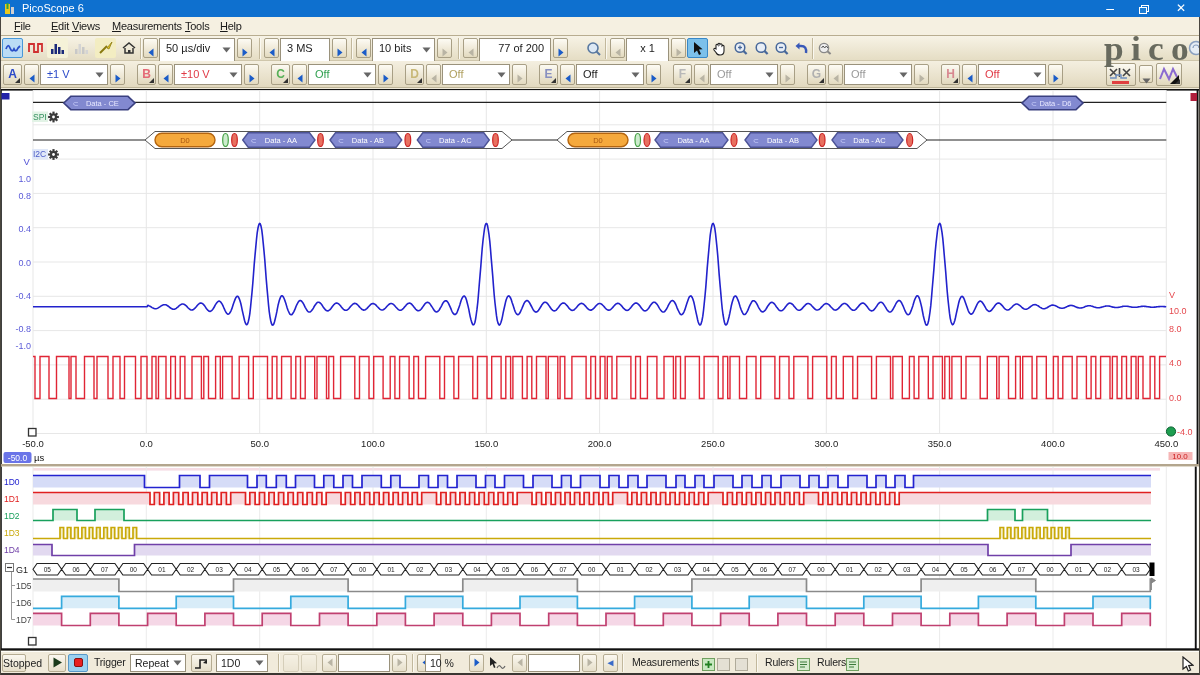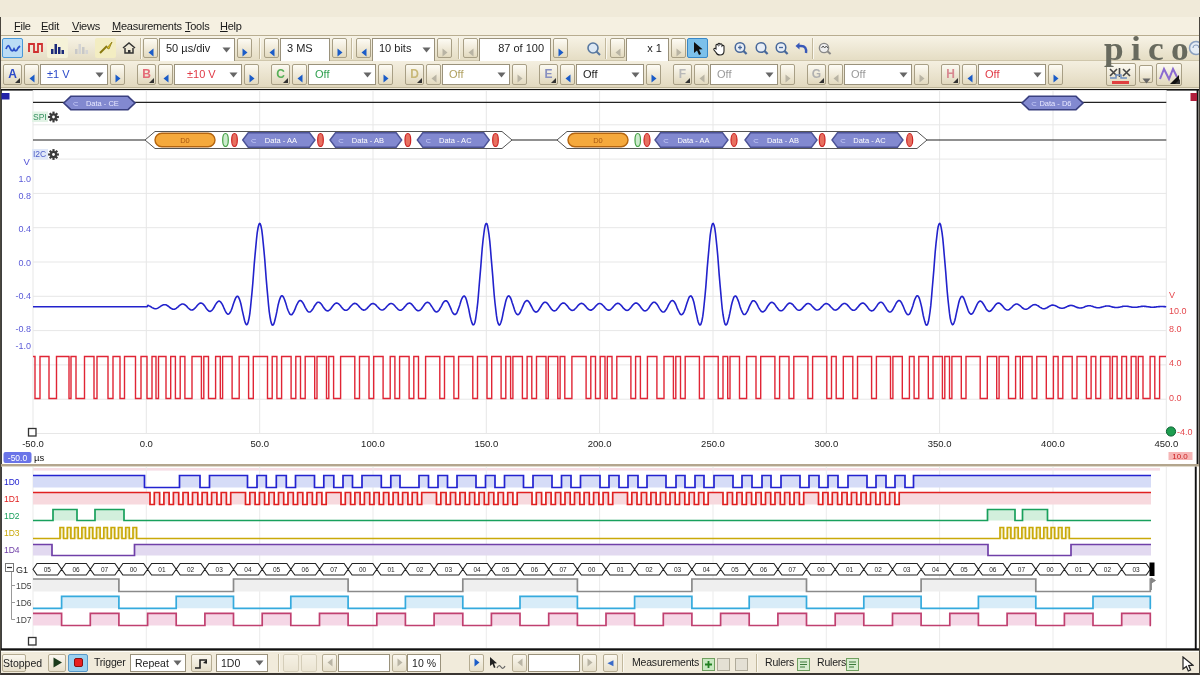--- a/index.html
+++ b/index.html
@@ -25,23 +25,37 @@
 #statusbar{position:absolute;left:0;top:651px;width:1200px;height:22px;background:#f1ebdb;border-top:1px solid #fffef8}
 .sbtn2{position:absolute;top:2px;height:18px;background:linear-gradient(#fbf8f0,#e6dfca);border:1px solid #b5ac92;border-radius:2px;font-size:10.5px;text-align:center;color:#222;padding-top:2px;white-space:nowrap}
 .slab{position:absolute;top:4px;font-size:10.5px;letter-spacing:-0.2px;color:#222;white-space:nowrap}
 .sfield2{position:absolute;top:2px;height:18px;background:#fff;border:1px solid #9a927c;font-size:10.5px;padding:2px 4px;color:#222;white-space:nowrap}
 .vsep2{position:absolute;top:2px;height:18px;width:1px;background:#c2b89c;box-shadow:1px 0 0 #faf8f0}
 #botline{position:absolute;left:0;top:673px;width:1200px;height:2px;background:#3a3632}
 </style></head>
 <body>
 <div id="page">
 
+<div id="titlebar">
+ <svg width="12" height="12" viewBox="0 0 12 12" style="position:absolute;left:5px;top:3px">
+  <rect x="0" y="1" width="5" height="10" fill="#e8c820"></rect>
+        <rect x="1.5" y="0" width="2" height="6" fill="#30a040"></rect>
+  <rect x="6" y="4" width="3" height="7" fill="#d0d0d0"></rect>
+      </svg>
+ <span id="titletext">PicoScope 6</span>
+ <span class="capbtn" style="right:86px">–</span>
+ <svg class="capbtn" style="right:51px;top:5px" width="10" height="9" viewBox="0 0 10 9">
+        <rect x="2.5" y="0.5" width="7" height="6" fill="none" stroke="#fff"></rect>
+        <rect x="0.5" y="2.5" width="7" height="6" fill="#1f7fd4" stroke="#fff"></rect>
+      </svg>
+ <span class="capbtn" style="right:14px;font-size:12px">✕</span>
+</div>
 <div id="menubar">
  <span class="mi" style="left:14px"><u>F</u>ile</span>
-      <span class="mi" style="left:41px"><u>E</u>dit</span>
+      <span class="mi" style="left:51px"><u>E</u>dit</span>
  <span class="mi" style="left:72px"><u>V</u>iews</span>
       <span class="mi" style="left:112px"><u>M</u>easurements</span>
  <span class="mi" style="left:185px"><u>T</u>ools</span>
       <span class="mi" style="left:220px"><u>H</u>elp</span>
 </div>
     <div id="toolbar1">
       <div class="tbtn sel" style="left:2px;top:2px"><svg width="16" height="14" viewBox="0 0 16 14">
           <path d="M1 8 Q3 2 5 7 T9 8 Q11 12 13 7 L15 5" fill="none" stroke="#2a50c8" stroke-width="1.8"></path>
         </svg></div>
       <div class="tbtn" style="left:25px;top:2px"><svg width="16" height="14" viewBox="0 0 16 14">
@@ -93,33 +107,33 @@
       <div class="sfield" style="left:372px;width:63px;color:#222;font-size:11px;text-align:left;padding-left:6px;padding-right:6px">10 bits<span style="position:absolute;right:3px;top:50%;margin-top:-4px;height:6px;line-height:6px"><svg width="9" height="6" viewBox="0 0 9 6">
             <path d="M0.5 0.5 L8.5 0.5 L4.5 5.5 Z" fill="#666"></path>
           </svg></span></div>
       <div class="sbtn" style="left:437px;width:15px"><svg width="8" height="9" viewBox="0 0 8 9">
           <path d="M1.5 0.5 L6.5 4.5 L1.5 8.5 Z" fill="#b9b4a4"></path>
         </svg></div>
       <div class="vsep" style="left:458px"></div>
       <div class="sbtn" style="left:463px;width:15px"><svg width="8" height="9" viewBox="0 0 8 9">
           <path d="M6.5 0.5 L1.5 4.5 L6.5 8.5 Z" fill="#b9b4a4"></path>
         </svg></div>
-      <div class="sfield" style="left:479px;width:72px;color:#222;font-size:11px;text-align:right;padding-left:6px;padding-right:6px">87 of 100</div>
+      <div class="sfield" style="left:479px;width:72px;color:#222;font-size:11px;text-align:right;padding-left:6px;padding-right:6px">77 of 200</div>
       <div class="sbtn" style="left:553px;width:15px"><svg width="8" height="9" viewBox="0 0 8 9">
           <path d="M1.5 0.5 L6.5 4.5 L1.5 8.5 Z" fill="#1b5cc8"></path>
         </svg></div>
       <div class="tbtn" style="left:583px;top:2px"><svg width="18" height="16" viewBox="0 0 18 16">
           <circle cx="8" cy="7" r="5" fill="#dce8f4" stroke="#5878a0" stroke-width="1.6"></circle>
           <line x1="11.5" y1="10.5" x2="15" y2="14" stroke="#5878a0" stroke-width="2"></line>
         </svg></div>
       <div class="vsep" style="left:605px"></div>
       <div class="sbtn" style="left:610px;width:15px"><svg width="8" height="9" viewBox="0 0 8 9">
           <path d="M6.5 0.5 L1.5 4.5 L6.5 8.5 Z" fill="#b9b4a4"></path>
         </svg></div>
-      <div class="sfield" style="left:626px;width:43px;color:#222;font-size:11px;text-align:right;padding-left:6px;padding-right:6px">x 1</div>
+      <div class="sfield" style="left:626px;width:43px;color:#222;font-size:11px;text-align:center;padding-left:6px;padding-right:6px">x 1</div>
       <div class="sbtn" style="left:671px;width:15px"><svg width="8" height="9" viewBox="0 0 8 9">
           <path d="M1.5 0.5 L6.5 4.5 L1.5 8.5 Z" fill="#b9b4a4"></path>
         </svg></div>
       <div class="tbtn selb" style="left:687px;top:2px"><svg width="14" height="15" viewBox="0 0 14 15">
           <path d="M3 1 L3 12 L6 9.5 L8 14 L10 13 L8 8.6 L11.6 8.2 Z" fill="#111"></path>
         </svg></div>
       <div class="tbtn" style="left:709px;top:2px"><svg width="15" height="15" viewBox="0 0 15 15">
           <path d="M4 8 V4 q1-1.6 2 0 V3 q1-1.6 2 0 V3.5 q1-1.4 2 0 V5 q1-1.2 2 0 V10 q0 4-4 4 q-3 0-4-2.5 L2 9 q-0.6-1.6 1-1.6 Z" fill="#fff" stroke="#222" stroke-width="1.1"></path>
         </svg></div>
       <div class="tbtn" style="left:730px;top:2px"><svg width="15" height="15" viewBox="0 0 15 15">
@@ -160,21 +174,21 @@
       <div class="sfield" style="left:40px;width:68px;color:#2a49c8;font-size:11px;text-align:left;padding-left:6px;padding-right:6px">±1 V<span style="position:absolute;right:3px;top:50%;margin-top:-4px;height:6px;line-height:6px"><svg width="9" height="6" viewBox="0 0 9 6">
             <path d="M0.5 0.5 L8.5 0.5 L4.5 5.5 Z" fill="#666"></path>
           </svg></span></div>
       <div class="sbtn" style="left:110px;width:15px"><svg width="8" height="9" viewBox="0 0 8 9">
           <path d="M1.5 0.5 L6.5 4.5 L1.5 8.5 Z" fill="#1b5cc8"></path>
         </svg></div>
       <div class="chbtn" style="left:137px;color:#e46a76">B<span class="corner"></span></div>
       <div class="sbtn" style="left:158px;width:15px"><svg width="8" height="9" viewBox="0 0 8 9">
           <path d="M6.5 0.5 L1.5 4.5 L6.5 8.5 Z" fill="#1b5cc8"></path>
         </svg></div>
-      <div class="sfield" style="left:174px;width:68px;color:#e03a46;font-size:11px;text-align:left;padding-left:12px;padding-right:6px">±10 V<span style="position:absolute;right:3px;top:50%;margin-top:-4px;height:6px;line-height:6px"><svg width="9" height="6" viewBox="0 0 9 6">
+      <div class="sfield" style="left:174px;width:68px;color:#e03a46;font-size:11px;text-align:left;padding-left:6px;padding-right:6px">±10 V<span style="position:absolute;right:3px;top:50%;margin-top:-4px;height:6px;line-height:6px"><svg width="9" height="6" viewBox="0 0 9 6">
             <path d="M0.5 0.5 L8.5 0.5 L4.5 5.5 Z" fill="#666"></path>
           </svg></span></div>
       <div class="sbtn" style="left:244px;width:15px"><svg width="8" height="9" viewBox="0 0 8 9">
           <path d="M1.5 0.5 L6.5 4.5 L1.5 8.5 Z" fill="#1b5cc8"></path>
         </svg></div>
       <div class="chbtn" style="left:271px;color:#58b058">C<span class="corner"></span></div>
       <div class="sbtn" style="left:292px;width:15px"><svg width="8" height="9" viewBox="0 0 8 9">
           <path d="M6.5 0.5 L1.5 4.5 L6.5 8.5 Z" fill="#1b5cc8"></path>
         </svg></div>
       <div class="sfield" style="left:308px;width:68px;color:#30a050;font-size:11px;text-align:left;padding-left:6px;padding-right:6px">Off<span style="position:absolute;right:3px;top:50%;margin-top:-4px;height:6px;line-height:6px"><svg width="9" height="6" viewBox="0 0 9 6">
@@ -496,21 +510,21 @@
           <path d="M6.5 0.5 L1.5 4.5 L6.5 8.5 Z" fill="#b9b4a4"></path>
         </svg></div>
       <div class="sfield2" style="left:338px;width:52px;color:#aaa"></div>
       <div class="sbtn2" style="left:392px;width:15px"><svg width="8" height="9" viewBox="0 0 8 9">
           <path d="M1.5 0.5 L6.5 4.5 L1.5 8.5 Z" fill="#b9b4a4"></path>
         </svg></div>
       <div class="vsep2" style="left:412px"></div>
       <div class="sbtn2" style="left:417px;width:15px"><svg width="8" height="9" viewBox="0 0 8 9">
           <path d="M6.5 0.5 L1.5 4.5 L6.5 8.5 Z" fill="#1b5cc8"></path>
         </svg></div>
-      <div class="sfield2" style="left:407px;width:34px;text-align:right">10 %</div>
+      <div class="sfield2" style="left:425px;width:16px;text-align:right">10 %</div>
       <div class="sbtn2" style="left:469px;width:15px"><svg width="8" height="9" viewBox="0 0 8 9">
           <path d="M1.5 0.5 L6.5 4.5 L1.5 8.5 Z" fill="#1b5cc8"></path>
         </svg></div>
       <div class="sbtn2" style="left:487px;width:20px;border:none;background:none"><svg width="18" height="15" viewBox="0 0 18 15">
           <path d="M2 1 L2 10 L4.5 8 L6 12 L7.5 11.3 L6 7.4 L9 7.2 Z" fill="#222"></path>
           <path d="M9 12 q2-4 4-1 t4-1" fill="none" stroke="#666" stroke-width="1.2"></path>
         </svg></div>
       <div class="sbtn2" style="left:512px;width:15px"><svg width="8" height="9" viewBox="0 0 8 9">
           <path d="M6.5 0.5 L1.5 4.5 L6.5 8.5 Z" fill="#b9b4a4"></path>
         </svg></div>

